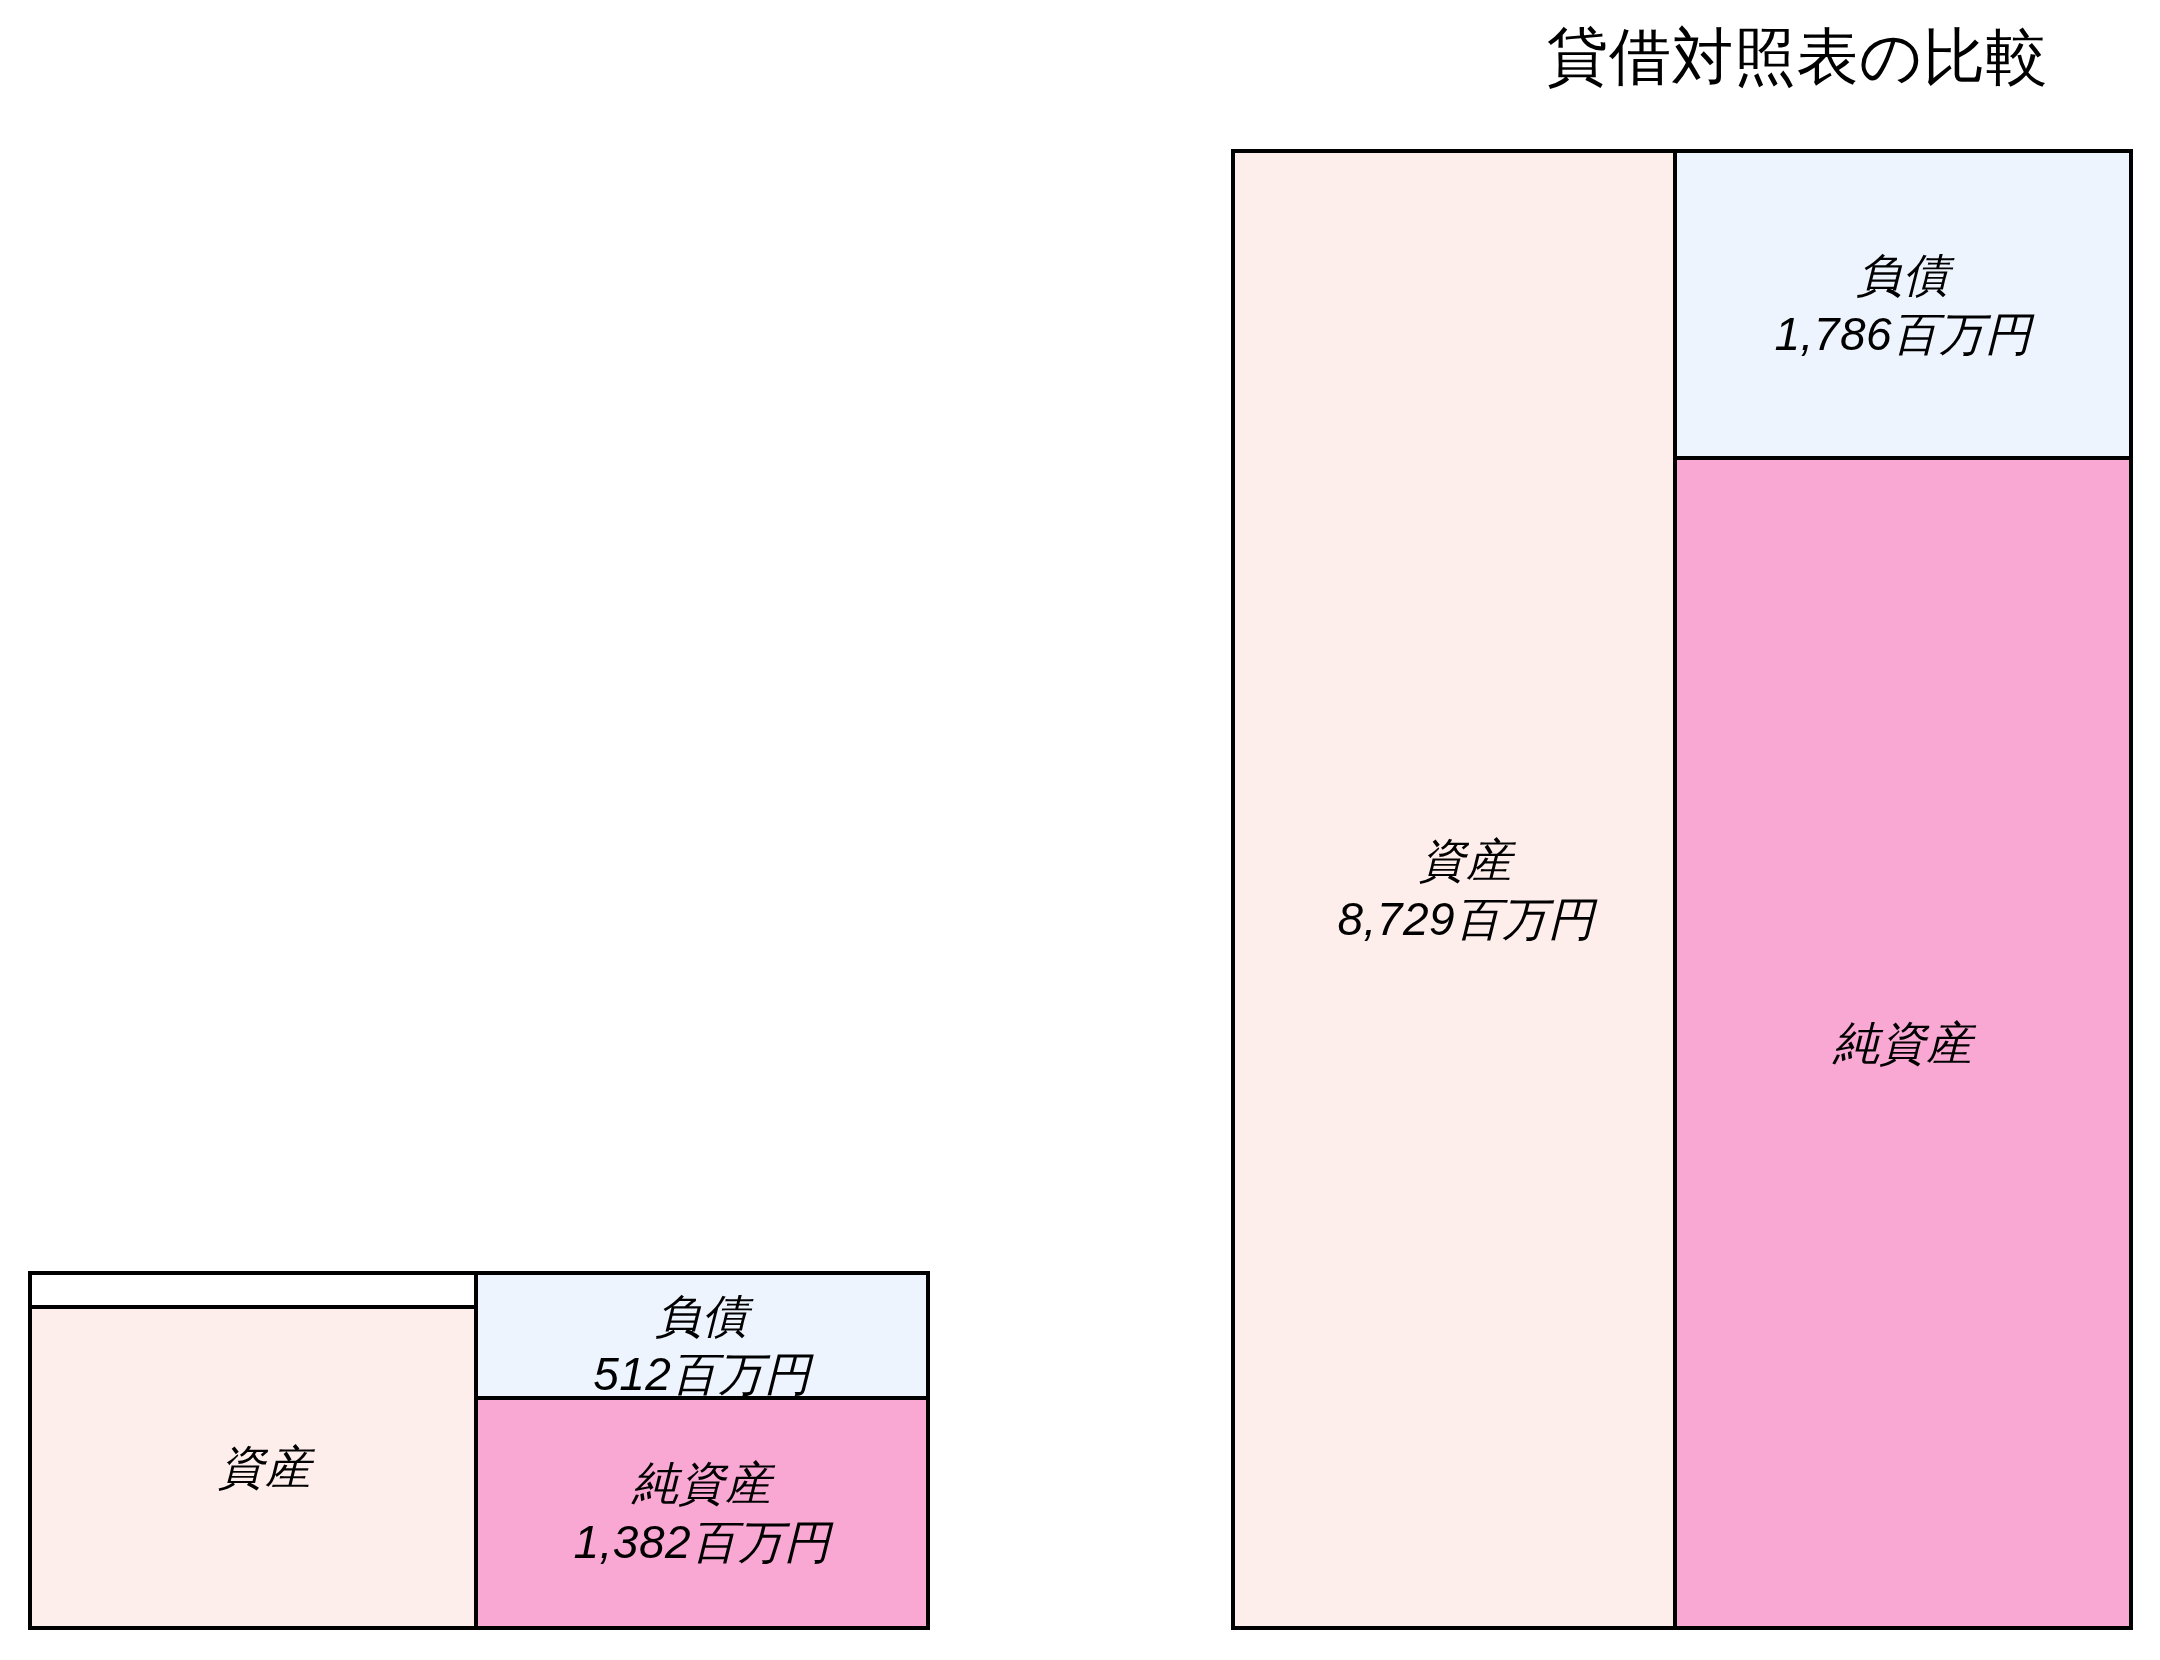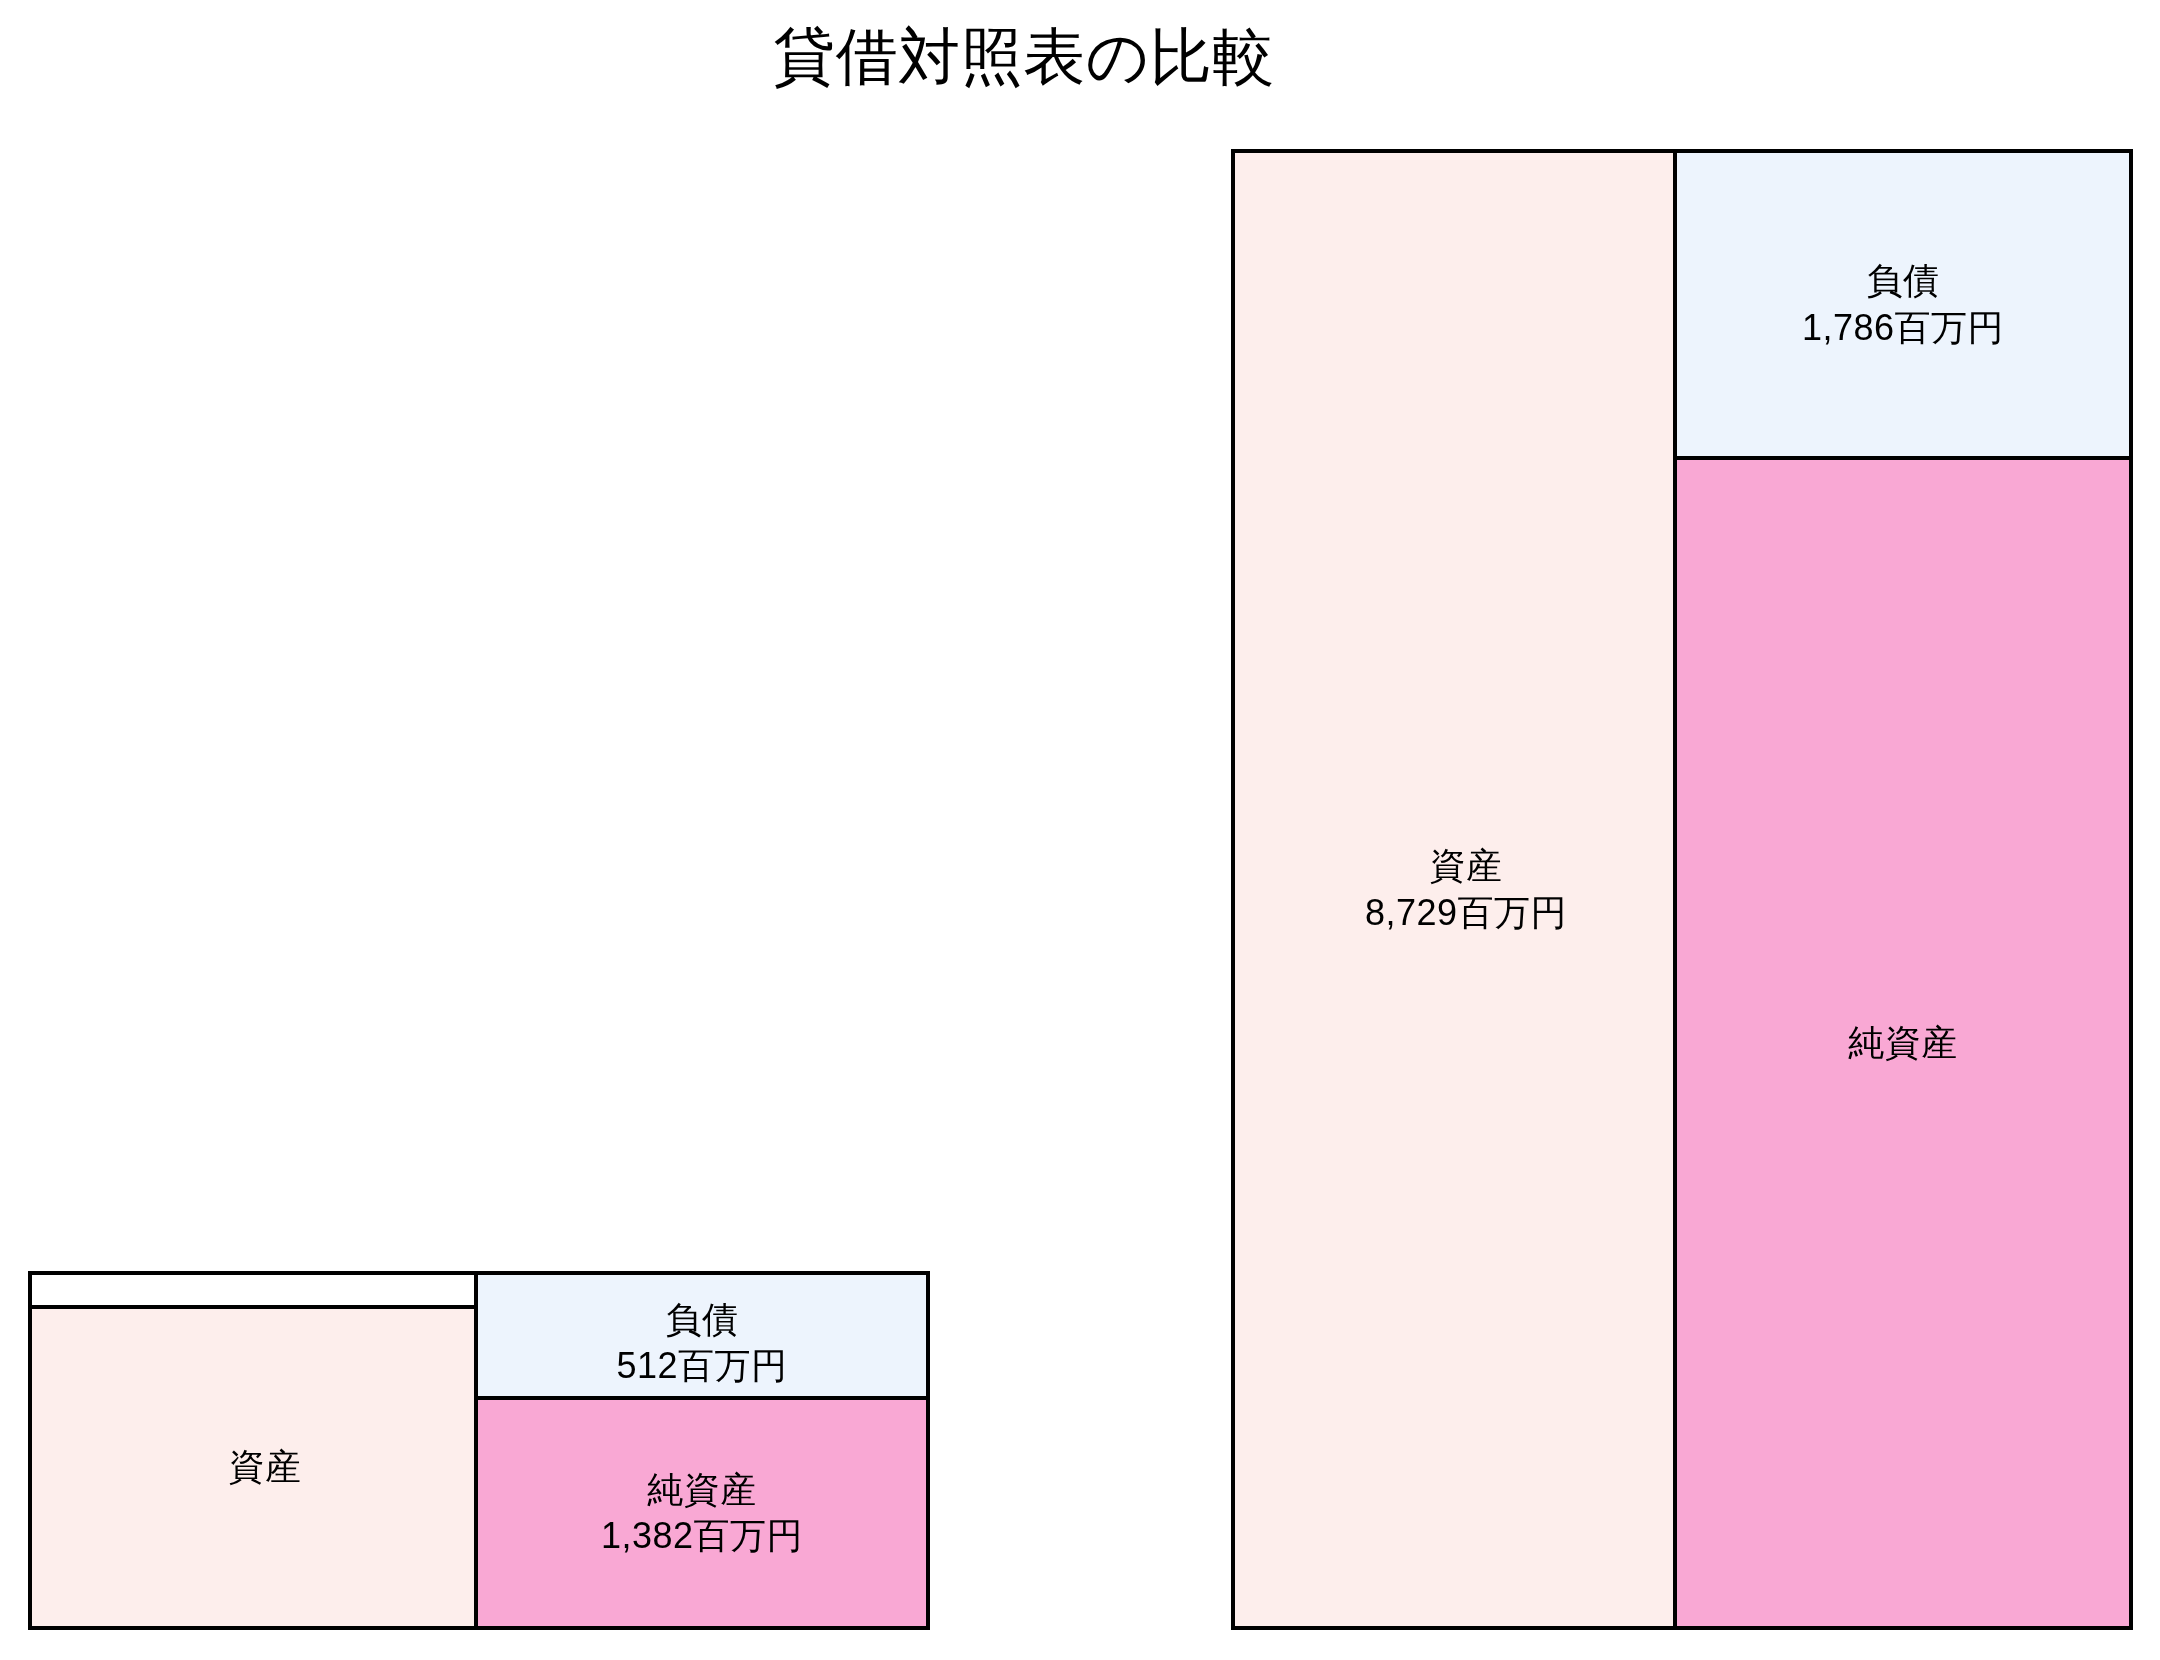--- a/index.html
+++ b/index.html
@@ -19,21 +19,21 @@
     background: #ffffff;
     overflow: hidden;
   }
 
   
   #chart-title {
     position: absolute;
     left: 0;
     top: 24px;
     width: 2048px;
-    text-align: center;
+    text-align: right;
     font-size: 62px;
     line-height: 1.05;
     font-weight: 400;
     letter-spacing: 0.5px;
     white-space: nowrap;
   }
 
   
   .bs-block {
     position: absolute;
@@ -62,26 +62,27 @@
   }
   .seg-asset  { background: #fdeeec; padding-left: 20px; }
   .seg-liab   { background: #edf4fd; }
   .seg-equity { background: #f9a8d4; }
   .seg-blank  { background: #ffffff; }
 
   .seg-border-bottom { border-bottom: 4px solid #000000; }
 
   .seg-label {
     text-align: center;
-    font-size: 36px;
+    font-size: 46px;
     line-height: 1.28;
     font-weight: 400;
     white-space: nowrap;
     letter-spacing: 0.5px;
     pointer-events: none;
+    font-style: italic;
   }
   .seg-label .lbl-name  { display: block; }
   .seg-label .lbl-value { display: block; }
 
   
   .seg-clip-label {
     position: absolute;
     left: 0;
     right: 0;
     top: 50%;

